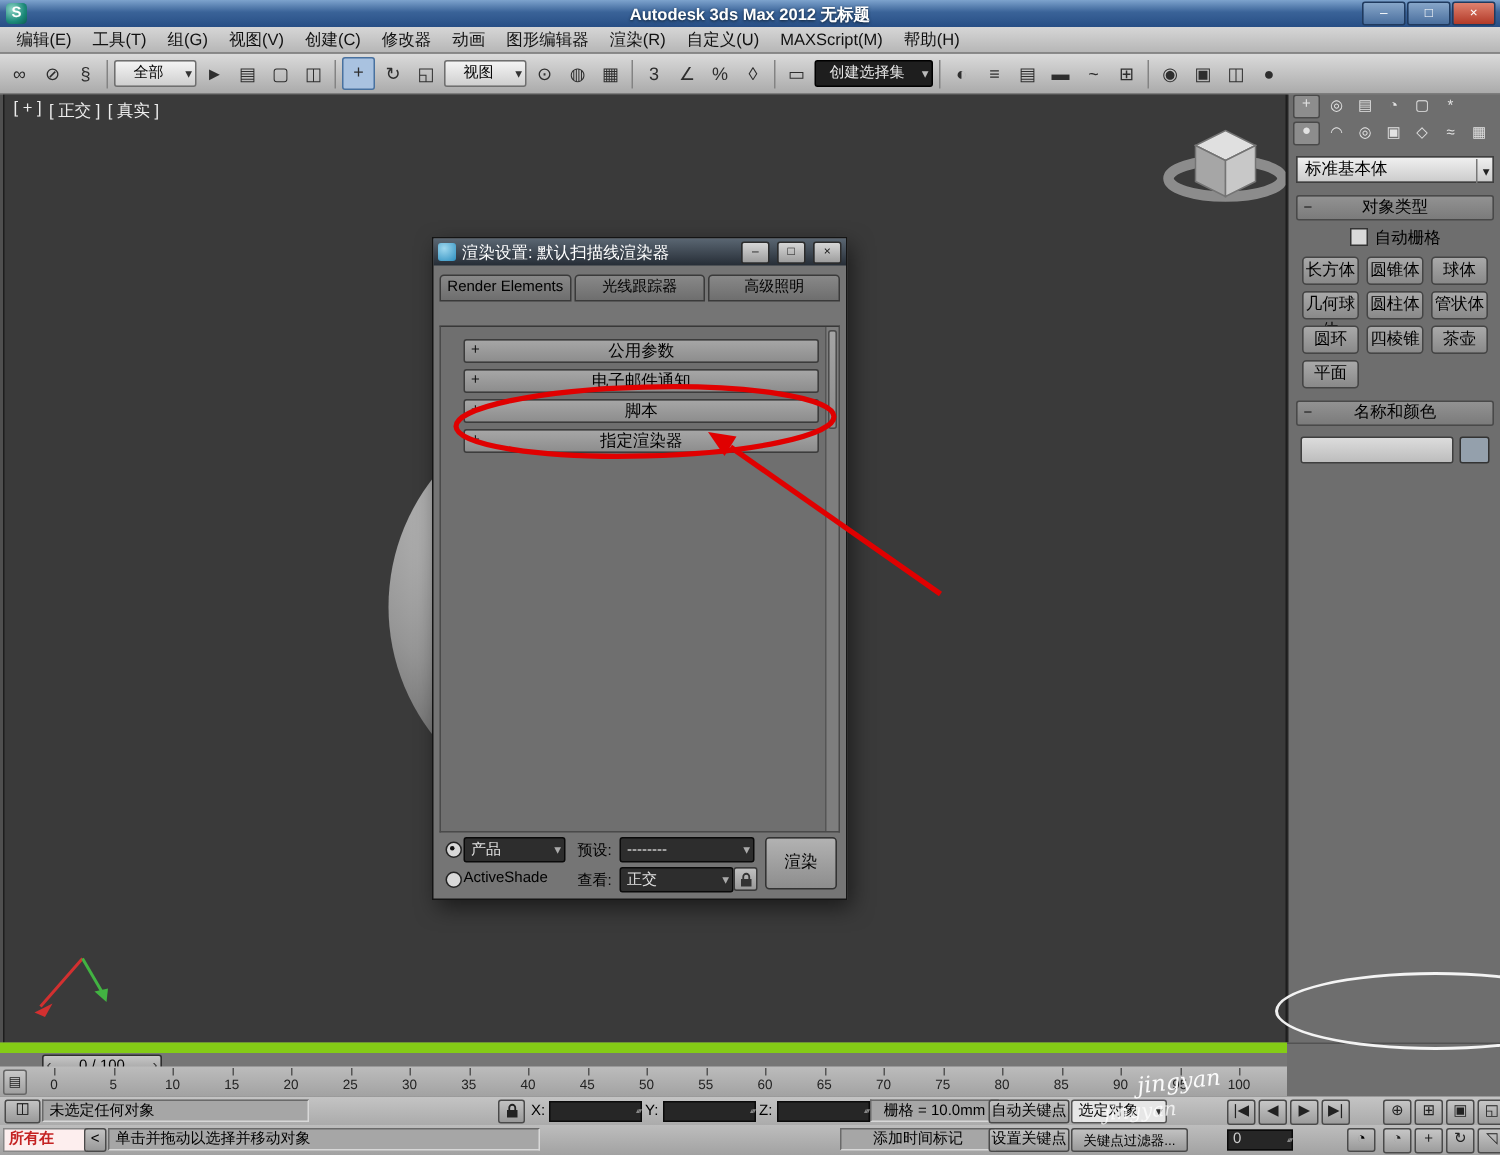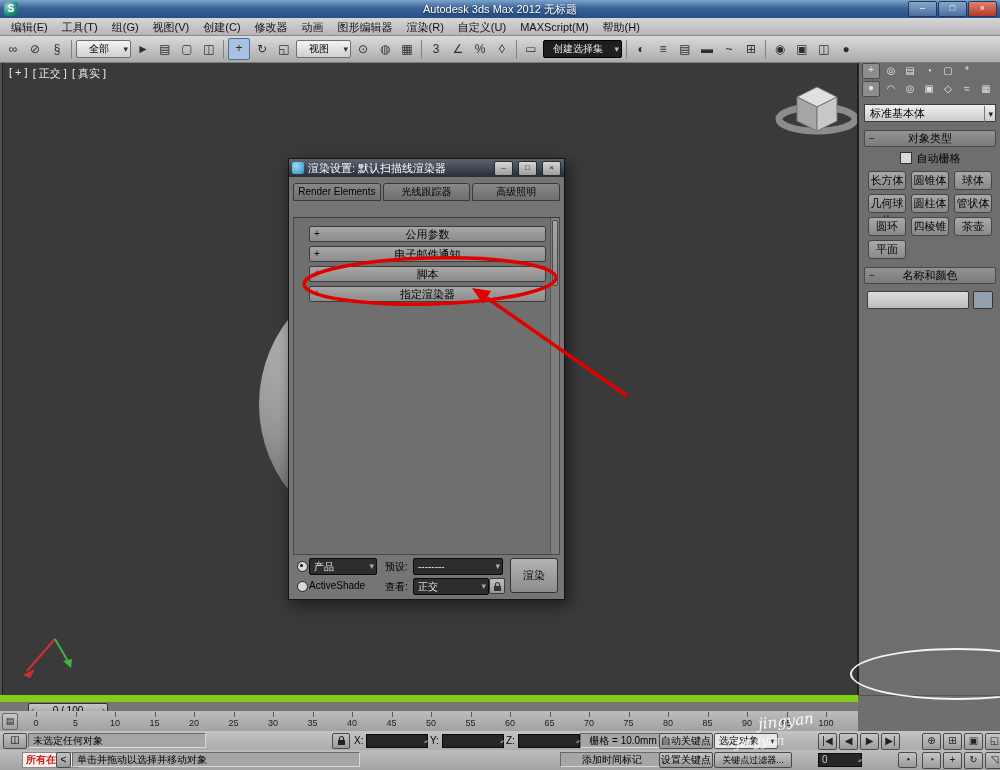--- a/index.html
+++ b/index.html
@@ -5,21 +5,21 @@
   html,body{margin:0;padding:0;}
   body{width:1000px;height:770px;overflow:hidden;position:relative;background:#4f4f4f;
        font-family:"Liberation Sans","DejaVu Sans",sans-serif;font-size:11px;cursor:default;}
   .abs{position:absolute;}
   
   .titlebar{position:absolute;left:0;top:0;width:1000px;height:18px;
     background:linear-gradient(#7da3cd,#3a6398 45%,#274e85);color:#fff;display:flex;align-items:center;z-index:4;}
   .maxlogo{width:14px;height:14px;margin:0 4px;border-radius:3px;
     background:radial-gradient(circle at 30% 30%,#8fd6c8,#1c8a7a 60%,#0d5c50);
     color:#fff;font-weight:bold;font-size:10px;line-height:14px;text-align:center;}
-  .tb-title{position:absolute;left:0;right:0;text-align:center;font-size:11px;text-shadow:0 1px 2px #123;}
+  .tb-title{position:absolute;left:0;right:0;text-align:center;font-size:11px;text-shadow:0 1px 2px #123;font-weight:bold;}
   .winbtns{position:absolute;right:3px;top:1px;display:flex;gap:1px;}
   .winbtn{width:27px;height:14px;text-align:center;line-height:13px;font-size:9px;color:#fff;
     background:linear-gradient(#87a6c9,#4a6f9e);border:1px solid #203a5e;border-radius:2px;}
   .winbtn.close{background:linear-gradient(#e0826f,#b23a28);}
   
   .menubar{position:absolute;left:0;top:18px;width:1000px;height:17px;
     background:linear-gradient(#d6d6d6,#b6b6b6);border-bottom:1px solid #8a8a8a;
     display:flex;align-items:center;padding-left:4px;z-index:4;}
   .menubar .menu-item{padding:0 7px;color:#111;font-size:11px;line-height:16px;}
   
@@ -121,21 +121,21 @@
   .sbtn{position:absolute;background:linear-gradient(#c2c2c2,#999999);border:1px solid #4a4a4a;border-radius:2px;
     color:#000;font-size:10px;text-align:center;overflow:hidden;white-space:nowrap;}
   .slbl{position:absolute;color:#000;font-size:10px;}
   .ddl{position:absolute;background:#e6e6e6;border:1px solid #555;color:#000;font-size:10px;line-height:14px;
     padding:0 12px 0 4px;border-radius:2px;white-space:nowrap;}
   .ddl::after{content:"▾";position:absolute;right:2px;top:0;font-size:9px;color:#333;}
   .navgrid{display:flex;gap:2px;position:absolute;}
   .navgrid .nbtn{width:17px;height:15px;background:linear-gradient(#c6c6c6,#9c9c9c);border:1px solid #4a4a4a;
     border-radius:2px;color:#222;font-size:10px;text-align:center;line-height:14px;}
   .listener{position:absolute;left:2px;top:2px;width:52px;height:14px;background:#fdeeee;border:1px solid #888;
-    color:#c42222;font-size:10px;font-weight:bold;line-height:14px;padding-left:3px;margin-left:20px;}
+    color:#c42222;font-size:10px;font-weight:bold;line-height:14px;padding-left:3px;}
   .annotation{position:absolute;left:0;top:0;width:1000px;height:770px;pointer-events:none;z-index:9;}
 </style>
 </head>
 <body>
 
 <div class="titlebar">
   <div class="maxlogo">S</div>
   <div class="tb-title">Autodesk 3ds Max 2012    无标题</div>
   <div class="winbtns">
     <div class="winbtn">–</div>

